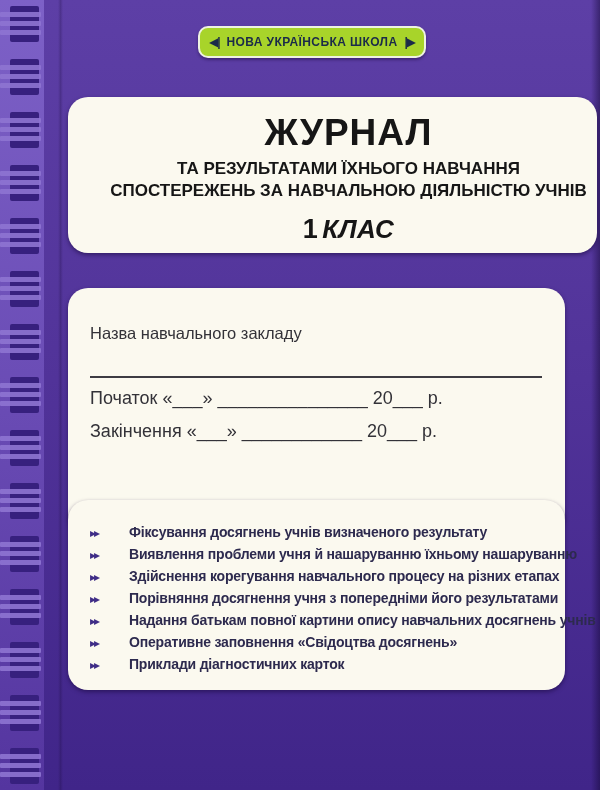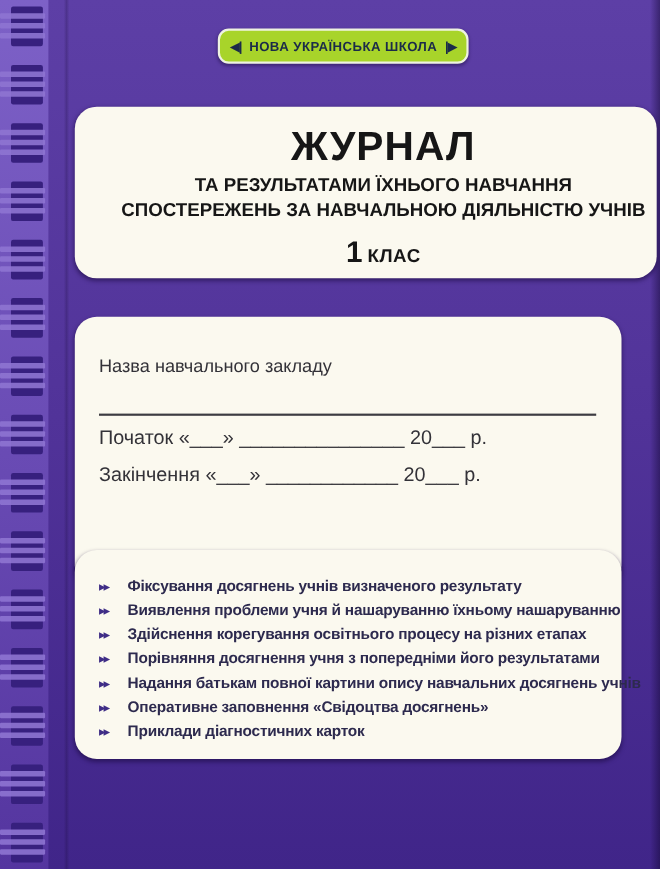--- a/index.html
+++ b/index.html
@@ -50,39 +50,39 @@
     border-radius:20px;box-shadow:0 2px 4px rgba(24,8,58,.55);z-index:3;
   }
   .card-title{top:97px;height:156px;text-align:center;padding-left:32px;}
   .main-title{
     margin:16px 0 4px;font-size:37px;font-weight:800;letter-spacing:1px;
     color:#161616;line-height:1.1;
   }
   .subtitle{font-size:17px;font-weight:700;color:#161616;line-height:1.3;white-space:nowrap;}
   .grade-line{margin-top:12px;color:#161616;}
   .grade-number{font-size:27px;font-weight:800;}
-  .grade-label{font-size:17px;font-weight:800;letter-spacing:.5px;}
+  .grade-label{font-size:26px;font-weight:800;letter-spacing:.5px;font-style:italic;}
   
   .card-form{top:288px;height:246px;}
   .school-label{position:absolute;left:22px;top:36px;font-size:16.5px;color:#333238;}
   .blank-line{position:absolute;left:22px;top:88px;width:452px;border-bottom:2px solid #3d3c42;}
   .form-line{position:absolute;left:22px;font-size:18px;color:#333238;white-space:nowrap;}
   .form-line-1{top:100px;text-align:center;}
   .form-line-2{top:133px;}
   
   .card-features{top:500px;height:190px;}
   .features-list{list-style:none;margin:0;padding:24px 14px 0 22px;}
   .feature-item{display:flex;align-items:flex-start;height:22px;}
   .feature-bullet{
     width:26px;flex:0 0 26px;color:#3f2d86;font-weight:800;
     font-size:12px;letter-spacing:-2px;padding-top:2px;
   }
   .feature-text{
     font-size:14px;font-weight:700;color:#2d2a4e;
-    letter-spacing:-.2px;white-space:nowrap;
+    letter-spacing:-.2px;white-space:nowrap;margin-left:13px;
   }
 </style>
 </head>
 <body>
 
 <div class="rail">
     <div class="bind-unit" style="top: 6px;">
       <div class="bind-hole"></div>
       <div class="bind-coil coil-1"></div>
       <div class="bind-coil coil-2"></div>
@@ -204,21 +204,21 @@
       <li class="feature-item">
         <span class="feature-bullet">▸▸</span>
         <span class="feature-text">Фіксування досягнень учнів визначеного результату</span>
       </li>
       <li class="feature-item">
         <span class="feature-bullet">▸▸</span>
         <span class="feature-text">Виявлення проблеми учня й нашаруванню їхньому нашаруванню</span>
       </li>
       <li class="feature-item">
         <span class="feature-bullet">▸▸</span>
-        <span class="feature-text">Здійснення корегування освітнього процесу на різних етапах</span>
+        <span class="feature-text">Здійснення корегування навчального процесу на різних етапах</span>
       </li>
       <li class="feature-item">
         <span class="feature-bullet">▸▸</span>
         <span class="feature-text">Порівняння досягнення учня з попередніми його результатами</span>
       </li>
       <li class="feature-item">
         <span class="feature-bullet">▸▸</span>
         <span class="feature-text">Надання батькам повної картини опису навчальних досягнень учнів</span>
       </li>
       <li class="feature-item">

